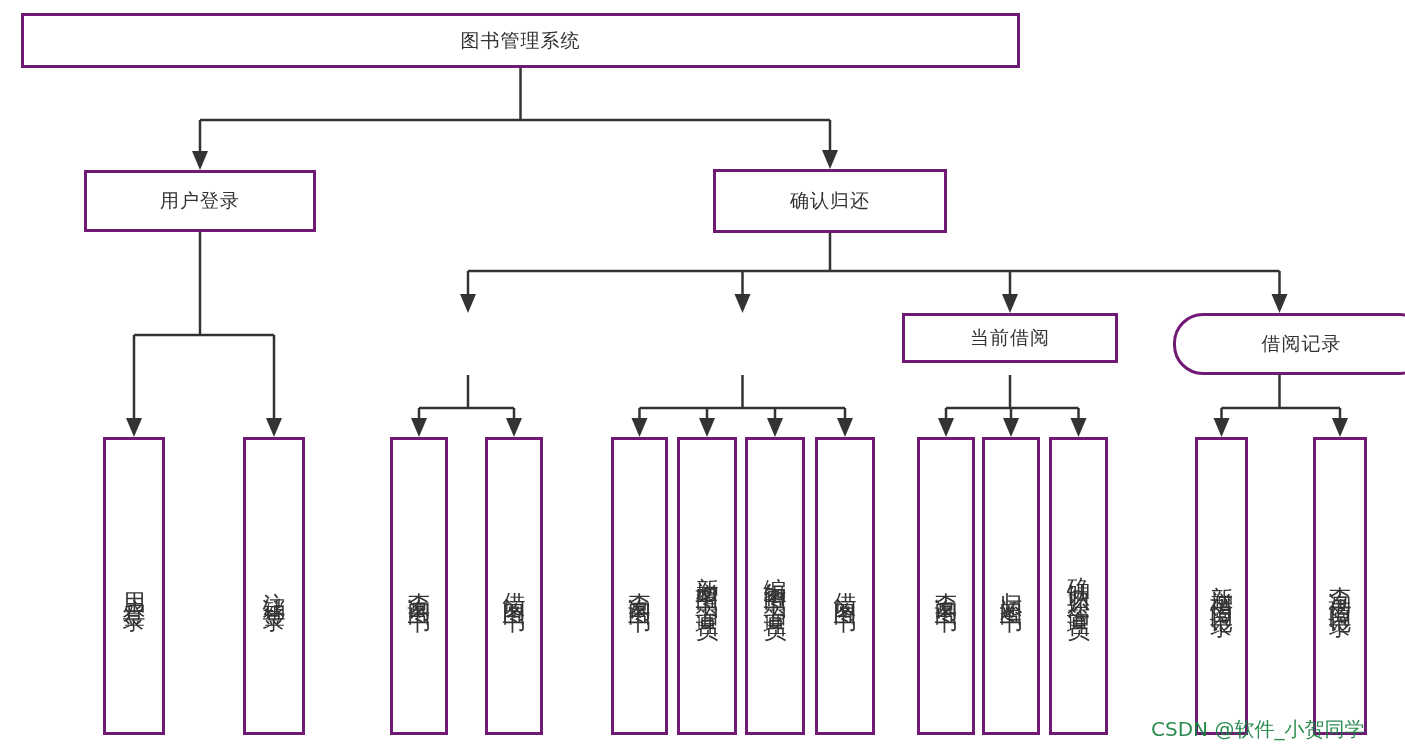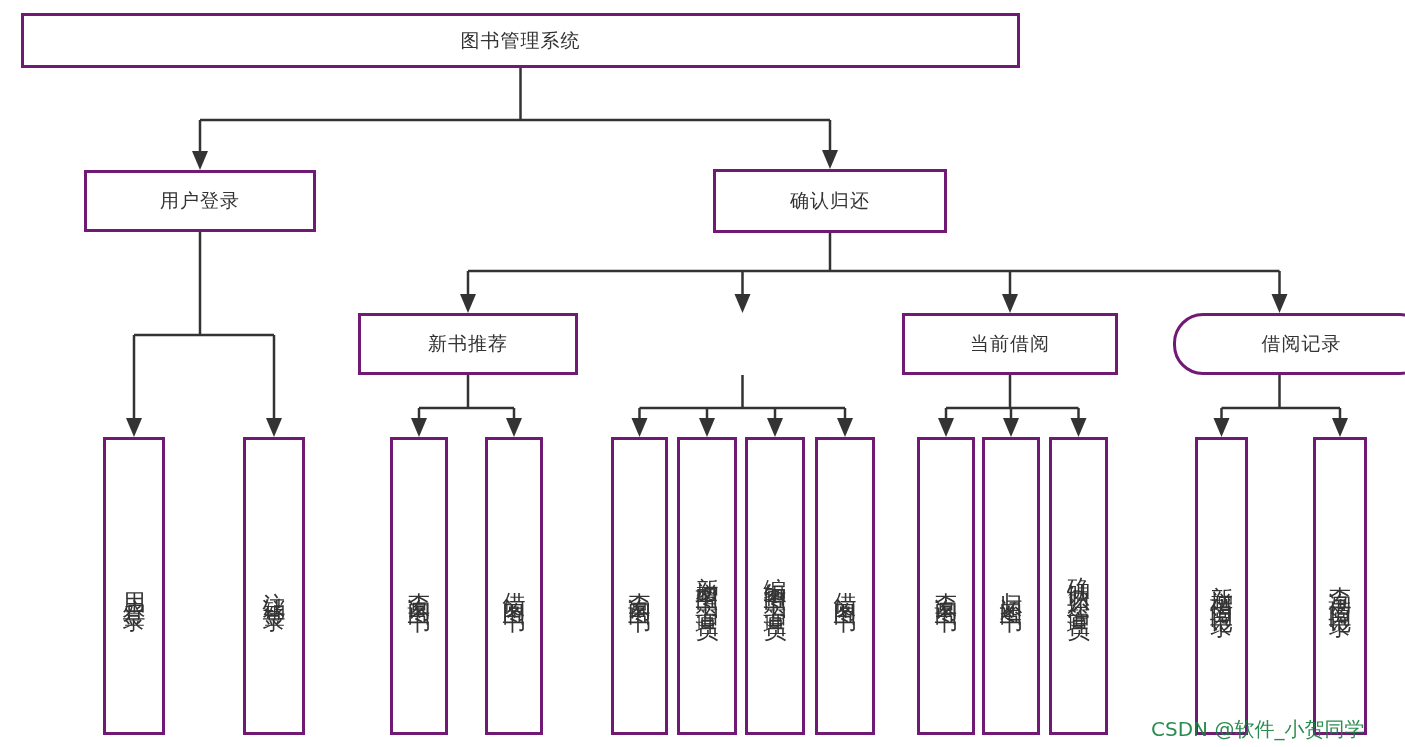--- a/index.html
+++ b/index.html
@@ -22,21 +22,21 @@
     font-size:23px;
     letter-spacing:6px;
     line-height:1;
   }
   
   [data-node-id="root"]{left:21px;top:13px;width:999px;height:55px;}
   [data-node-id="user_login"]{left:84px;top:170px;width:232px;height:62px;}
   [data-node-id="book_mgmt"]{left:713px;top:169px;width:234px;height:64px;}
   [data-node-id="new_book_rec"]{left:358px;top:313px;width:220px;height:62px;}
   [data-node-id="book_borrow"]{left:633px;top:313px;width:219px;height:62px;}
-  [data-node-id="current_borrow"]{left:902px;top:313px;width:216px;height:62px;}
+  [data-node-id="current_borrow"]{left:902px;top:313px;width:216px;height:50px;}
   [data-node-id="borrow_record"]{left:1173px;top:313px;width:257px;height:62px;border-radius:30px;}
   .leaf{top:437px;height:298px;}
   [data-node-id="user_login_leaf"]{left:103px;width:62px;}
   [data-node-id="logout_leaf"]{left:243px;width:62px;}
   [data-node-id="query_book_rec"]{left:390px;width:58px;}
   [data-node-id="borrow_book_rec"]{left:485px;width:58px;}
   [data-node-id="query_book_borrow"]{left:611px;width:57px;}
   [data-node-id="add_book"]{left:677px;width:60px;}
   [data-node-id="edit_book"]{left:745px;width:60px;}
   [data-node-id="borrow_book_borrow"]{left:815px;width:60px;}
@@ -114,23 +114,20 @@
     <span class="lbl">图书管理系统</span>
   </div>
 
   <div class="node h" data-node-id="user_login">
     <span class="lbl">用户登录</span>
   </div>
   <div class="node h" data-node-id="book_mgmt">
     <span class="lbl">确认归还</span>
   </div>
 
-  <div class="node h" data-node-id="new_book_rec">
-    <span class="lbl">新书推荐</span>
-  </div>
   <div class="node h" data-node-id="current_borrow">
     <span class="lbl">当前借阅</span>
   </div>
   <div class="node h" data-node-id="borrow_record">
     <span class="lbl">借阅记录</span>
   </div>
 
   <div class="node v leaf" data-node-id="user_login_leaf">
     <span class="lbl">用户登录</span>
   </div>

